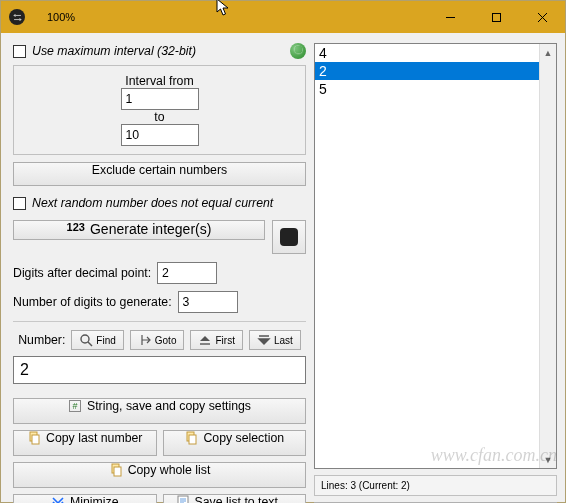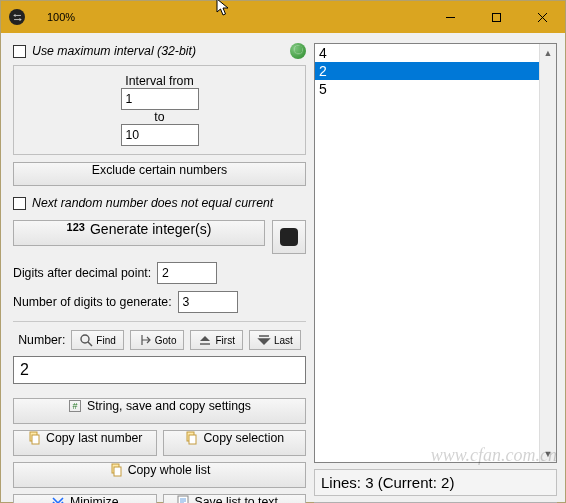--- a/index.html
+++ b/index.html
@@ -88,21 +88,21 @@
     font:inherit;
     height:24px;
     border:1px solid #adadad;
     background:linear-gradient(#f7f7f7,#e5e5e5);
     display:flex;align-items:flex-start;justify-content:center;
     gap:5px;
     padding:0 12px;
     cursor:default;
   }
   .btn.wide { width:100%; }
-  .btn.pill { width:100%; height:26px; font-size:14px; }
+  .btn.pill { width:100%; height:20px; font-size:14px; }
 
   .genrow { display:flex; gap:7px; margin-bottom:8px; align-items:stretch;}
   .genrow .btn.pill{flex:1;}
   .sqbtn {
     width:34px;height:34px;
     border:1px solid #adadad;
     background:linear-gradient(#f7f7f7,#e5e5e5);
     display:flex;align-items:center;justify-content:center;
   }
   .sqbtn .blackbox{width:18px;height:18px;border-radius:4px;background:#222;}
@@ -148,21 +148,21 @@
   .listbox .scrollbar .arrow{height:17px;display:flex;align-items:center;justify-content:center;color:#666;font-size:9px;}
   .listbox .arrow.down{position:absolute;bottom:0;left:0;right:0;}
   .listitem{padding:1px 4px;line-height:16px;}
   .listitem.sel{background:#0078d7;color:#fff;}
 
   .statusbox{
     margin-top:6px;
     border:1px solid #c0c0c0;
     background:#f4f4f4;
     padding:4px 6px;
-    font-size:15px;
+    font-size:10px;
   }
   .progress-outer{
     margin-top:6px;height:18px;border:1px solid #b0b0b0;background:#e8e8e8;position:relative;
   }
   .progress-bar{height:100%;background:#06b025;}
   .progress-text{position:absolute;inset:0;display:flex;align-items:center;padding-left:6px;font-size:12px;color:#000;}
 
   .watermark{
     position:absolute;right:8px;bottom:36px;
     font-family:Georgia,serif;font-style:italic;font-size:18px;

